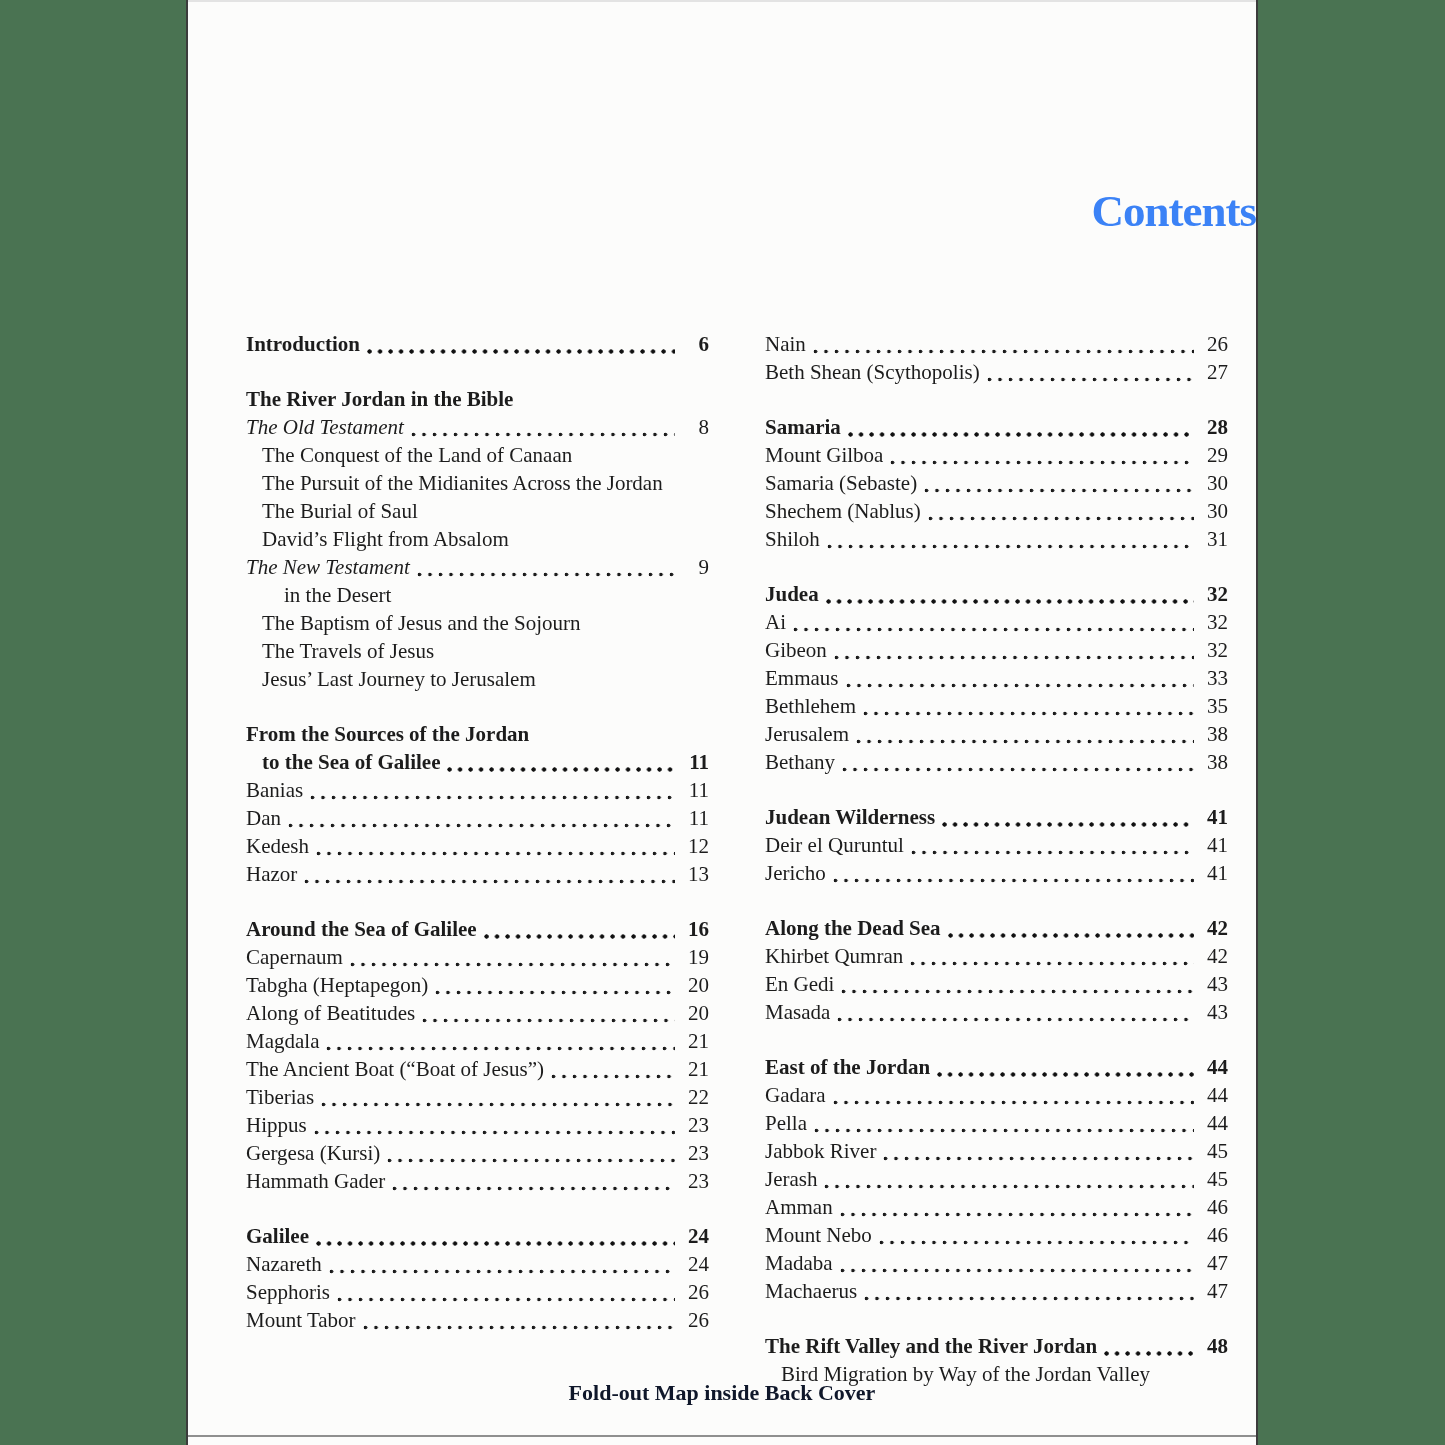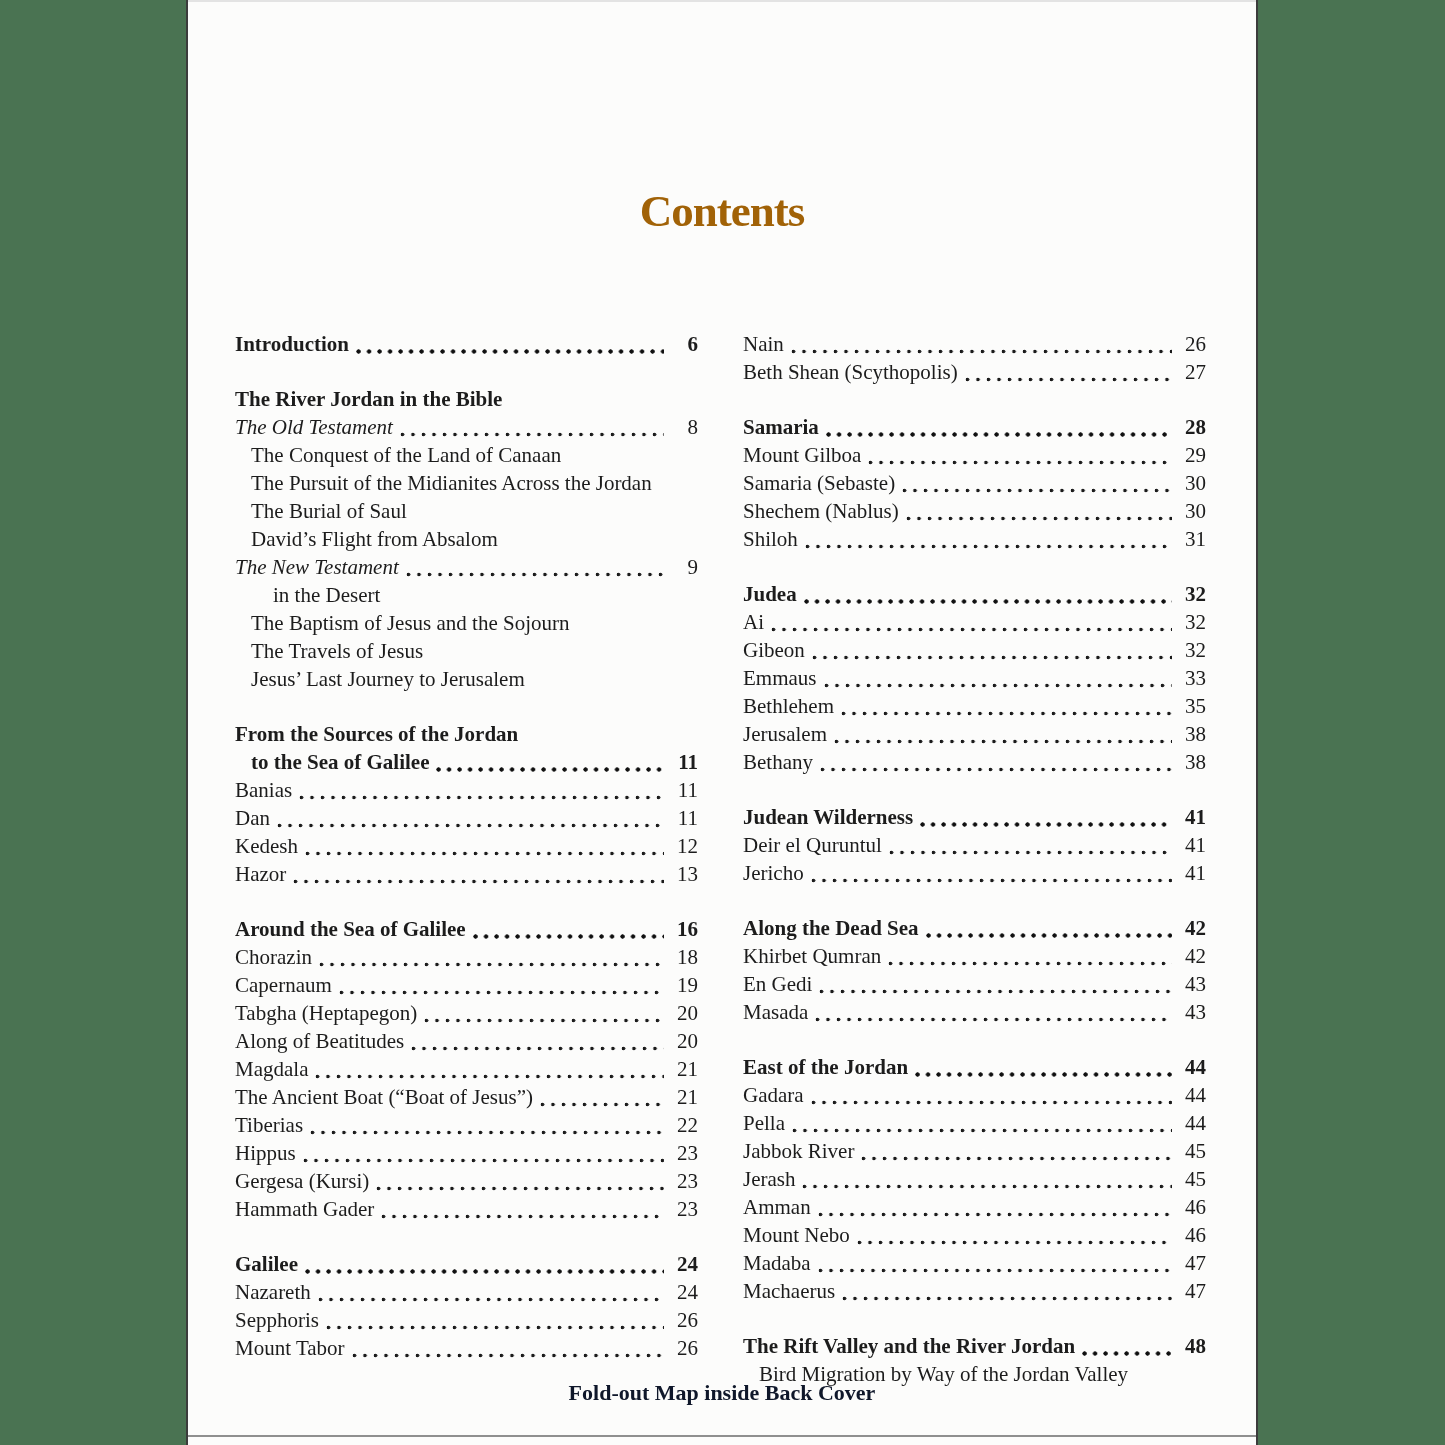--- a/index.html
+++ b/index.html
@@ -33,21 +33,21 @@
     font-size: 45px; font-weight: bold;
     letter-spacing: -1px;
     color: #2433b2;
   }
   .toc {
     position: absolute; top: 330px; left: 47px;
     width: 972px;
     display: flex;
     gap: 45px;
   }
-  .col { width: 463px; flex: 0 0 463px; }
+  .col { width: 463px; flex: 0 0 463px; margin-left: 11px; }
   .row {
     display: flex;
     align-items: baseline;
     line-height: 28px;
     font-size: 21px;
     color: #1c1c1c;
   }
   .row.gap { margin-top: 27px; }
   .row.ind1 { padding-left: 16px; }
   .row.ind2 { padding-left: 38px; }
@@ -74,21 +74,21 @@
     text-align: center;
     font-size: 22px; font-weight: bold;
     color: #0f172a;
   }
 </style>
 </head>
 <body style="background: rgb(74, 115, 82);">
 
 <div class="page" style="background: rgb(252, 252, 251); border-left-color: rgb(60, 60, 60); border-right-color: rgb(60, 60, 60);">
   <div class="top-line"></div>
-  <h1 class="title" style="color: #a16207;">Contents</h1>
+  <h1 class="title" style="color: #3b82f6; text-align: right;">Contents</h1>
   <div class="toc">
     <div class="col" id="left-col">
         <div class="row bold">
           <span class="label">Introduction</span>
           <span class="dots"></span>
           <span class="pg">6</span>
         </div>
         <div class="row bold gap">
           <span class="label">The River Jordan in the Bible</span>
         </div>
@@ -151,25 +151,20 @@
         </div>
         <div class="row">
           <span class="label">Hazor</span>
           <span class="dots"></span>
           <span class="pg">13</span>
         </div>
         <div class="row bold gap">
           <span class="label">Around the Sea of Galilee</span>
           <span class="dots"></span>
           <span class="pg">16</span>
-        </div>
-        <div class="row">
-          <span class="label">Chorazin</span>
-          <span class="dots"></span>
-          <span class="pg">18</span>
         </div>
         <div class="row">
           <span class="label">Capernaum</span>
           <span class="dots"></span>
           <span class="pg">19</span>
         </div>
         <div class="row">
           <span class="label">Tabgha (Heptapegon)</span>
           <span class="dots"></span>
           <span class="pg">20</span>

